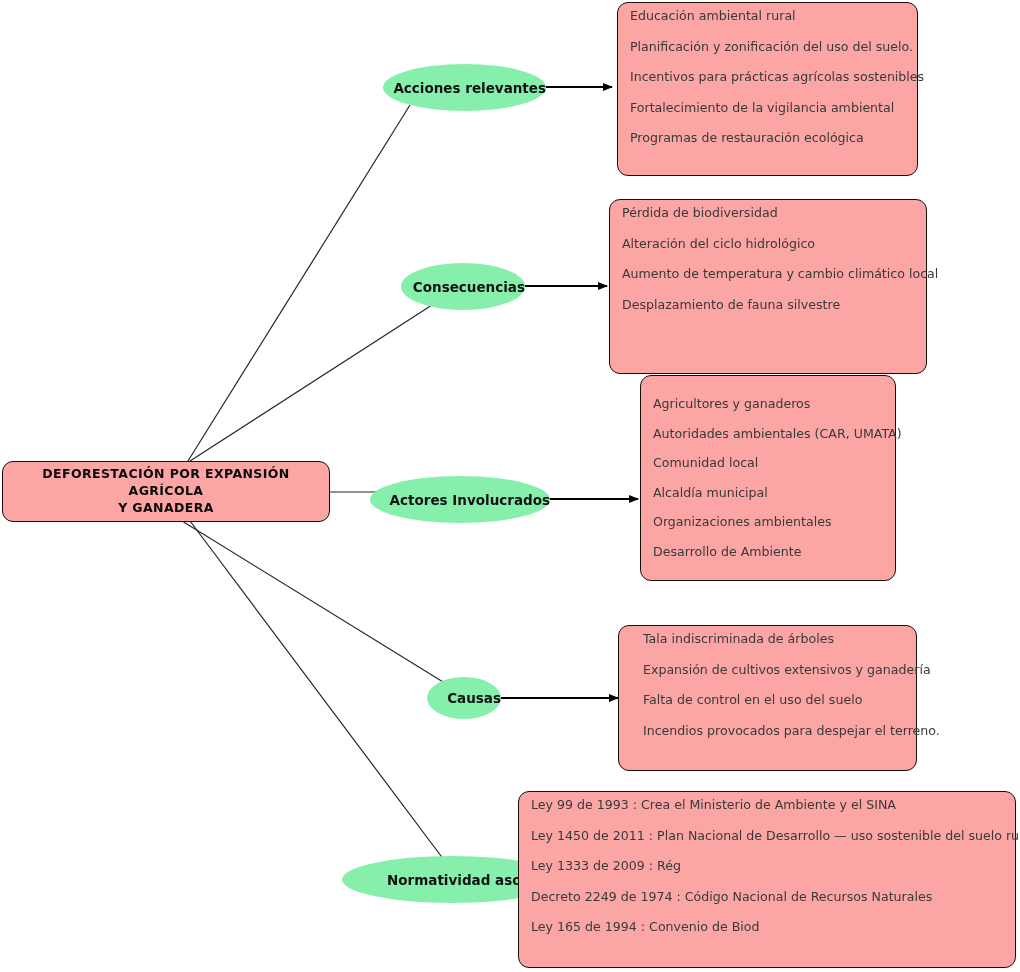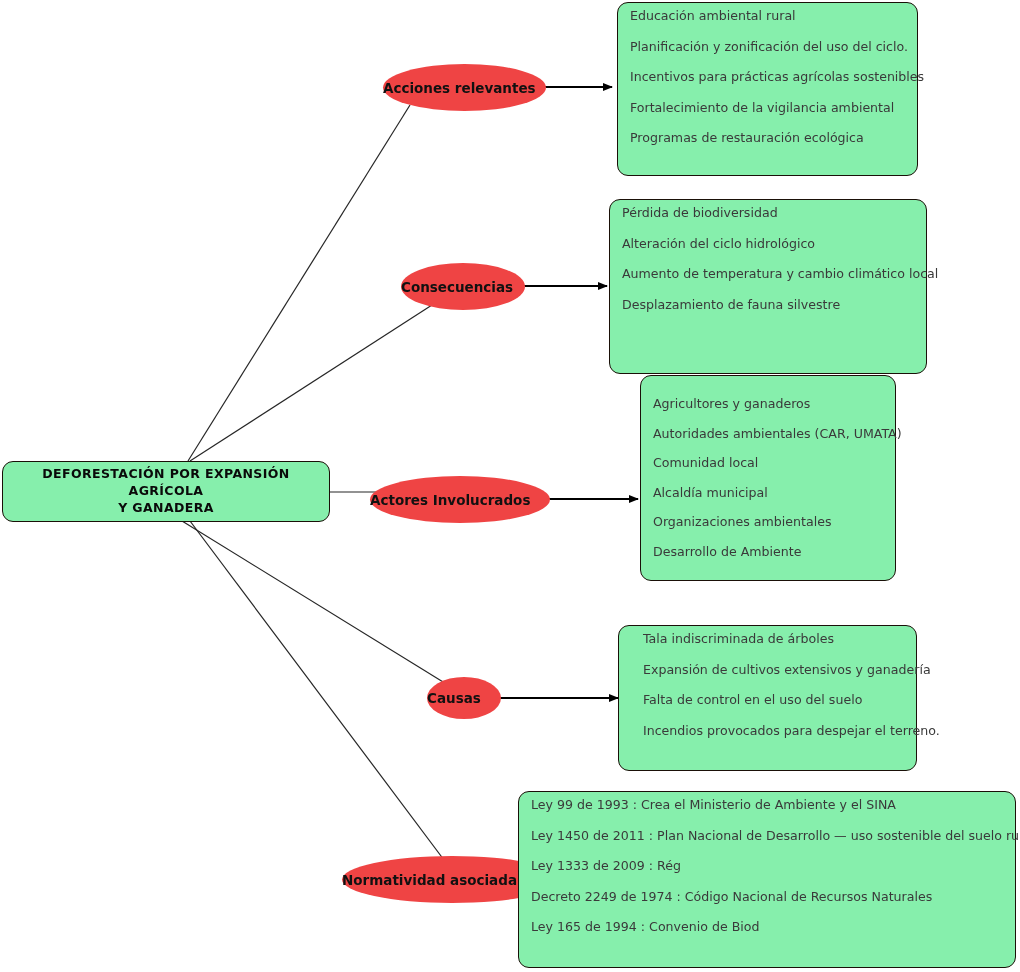--- a/index.html
+++ b/index.html
@@ -23,21 +23,21 @@
   svg.edges {
     position: absolute;
     left: 0; top: 0;
     width: 1020px;
     height: 972px;
     pointer-events: none;
   }
   .node-box {
     position: absolute;
     box-sizing: border-box;
-    background: #86efac;
+    background: #fca5a5;
     border: 1.3px solid #1a1008;
     border-radius: 11px;
   }
   .central-box {
     display: flex;
     align-items: center;
     justify-content: center;
     text-align: center;
   }
   .central-label {
@@ -56,25 +56,25 @@
     font-family: "DejaVu Sans", sans-serif;
     font-size: 12.6px;
     color: #3a3a3a;
     line-height: 1.0;
     padding: 0 12px;
     margin-bottom: 0;
     white-space: nowrap;
   }
   .ellipse {
     position: absolute;
-    background: #ef4444;
+    background: #86efac;
     border-radius: 50%;
     display: flex;
     align-items: center;
-    justify-content: flex-start;
+    justify-content: flex-end;
     text-align: center;
   }
   .ellipse-label {
     font-family: "DejaVu Sans", sans-serif;
     font-weight: bold;
     font-size: 13.5px;
     color: #111111;
     white-space: nowrap;
   }
 </style>
@@ -104,21 +104,21 @@
 
   <div class="node-box central-box" style="left:2px; top:461px; width:328px; height:61px;">
     <div class="central-label">
       <span>DEFORESTACIÓN POR EXPANSIÓN AGRÍCOLA</span><br>
       <span>Y GANADERA</span>
     </div>
   </div>
 
   <div class="node-box list-box" style="left:617px; top:2px; width:301px; height:174px; padding-top:7px;">
     <div class="list-item" style="margin-bottom:18px;">Educación ambiental rural</div>
-    <div class="list-item" style="margin-bottom:18px;">Planificación y zonificación del uso del ciclo.</div>
+    <div class="list-item" style="margin-bottom:18px;">Planificación y zonificación del uso del suelo.</div>
     <div class="list-item" style="margin-bottom:18px;">Incentivos para prácticas agrícolas sostenibles</div>
     <div class="list-item" style="margin-bottom:18px;">Fortalecimiento de la vigilancia ambiental</div>
     <div class="list-item">Programas de restauración ecológica</div>
   </div>
   <div class="ellipse" style="left:383px; top:64px; width:163px; height:47px;">
     <span class="ellipse-label">Acciones relevantes</span>
   </div>
 
   <div class="node-box list-box" style="left:609px; top:199px; width:318px; height:175px; padding-top:7px;">
     <div class="list-item" style="margin-bottom:18px;">Pérdida de biodiversidad</div>

